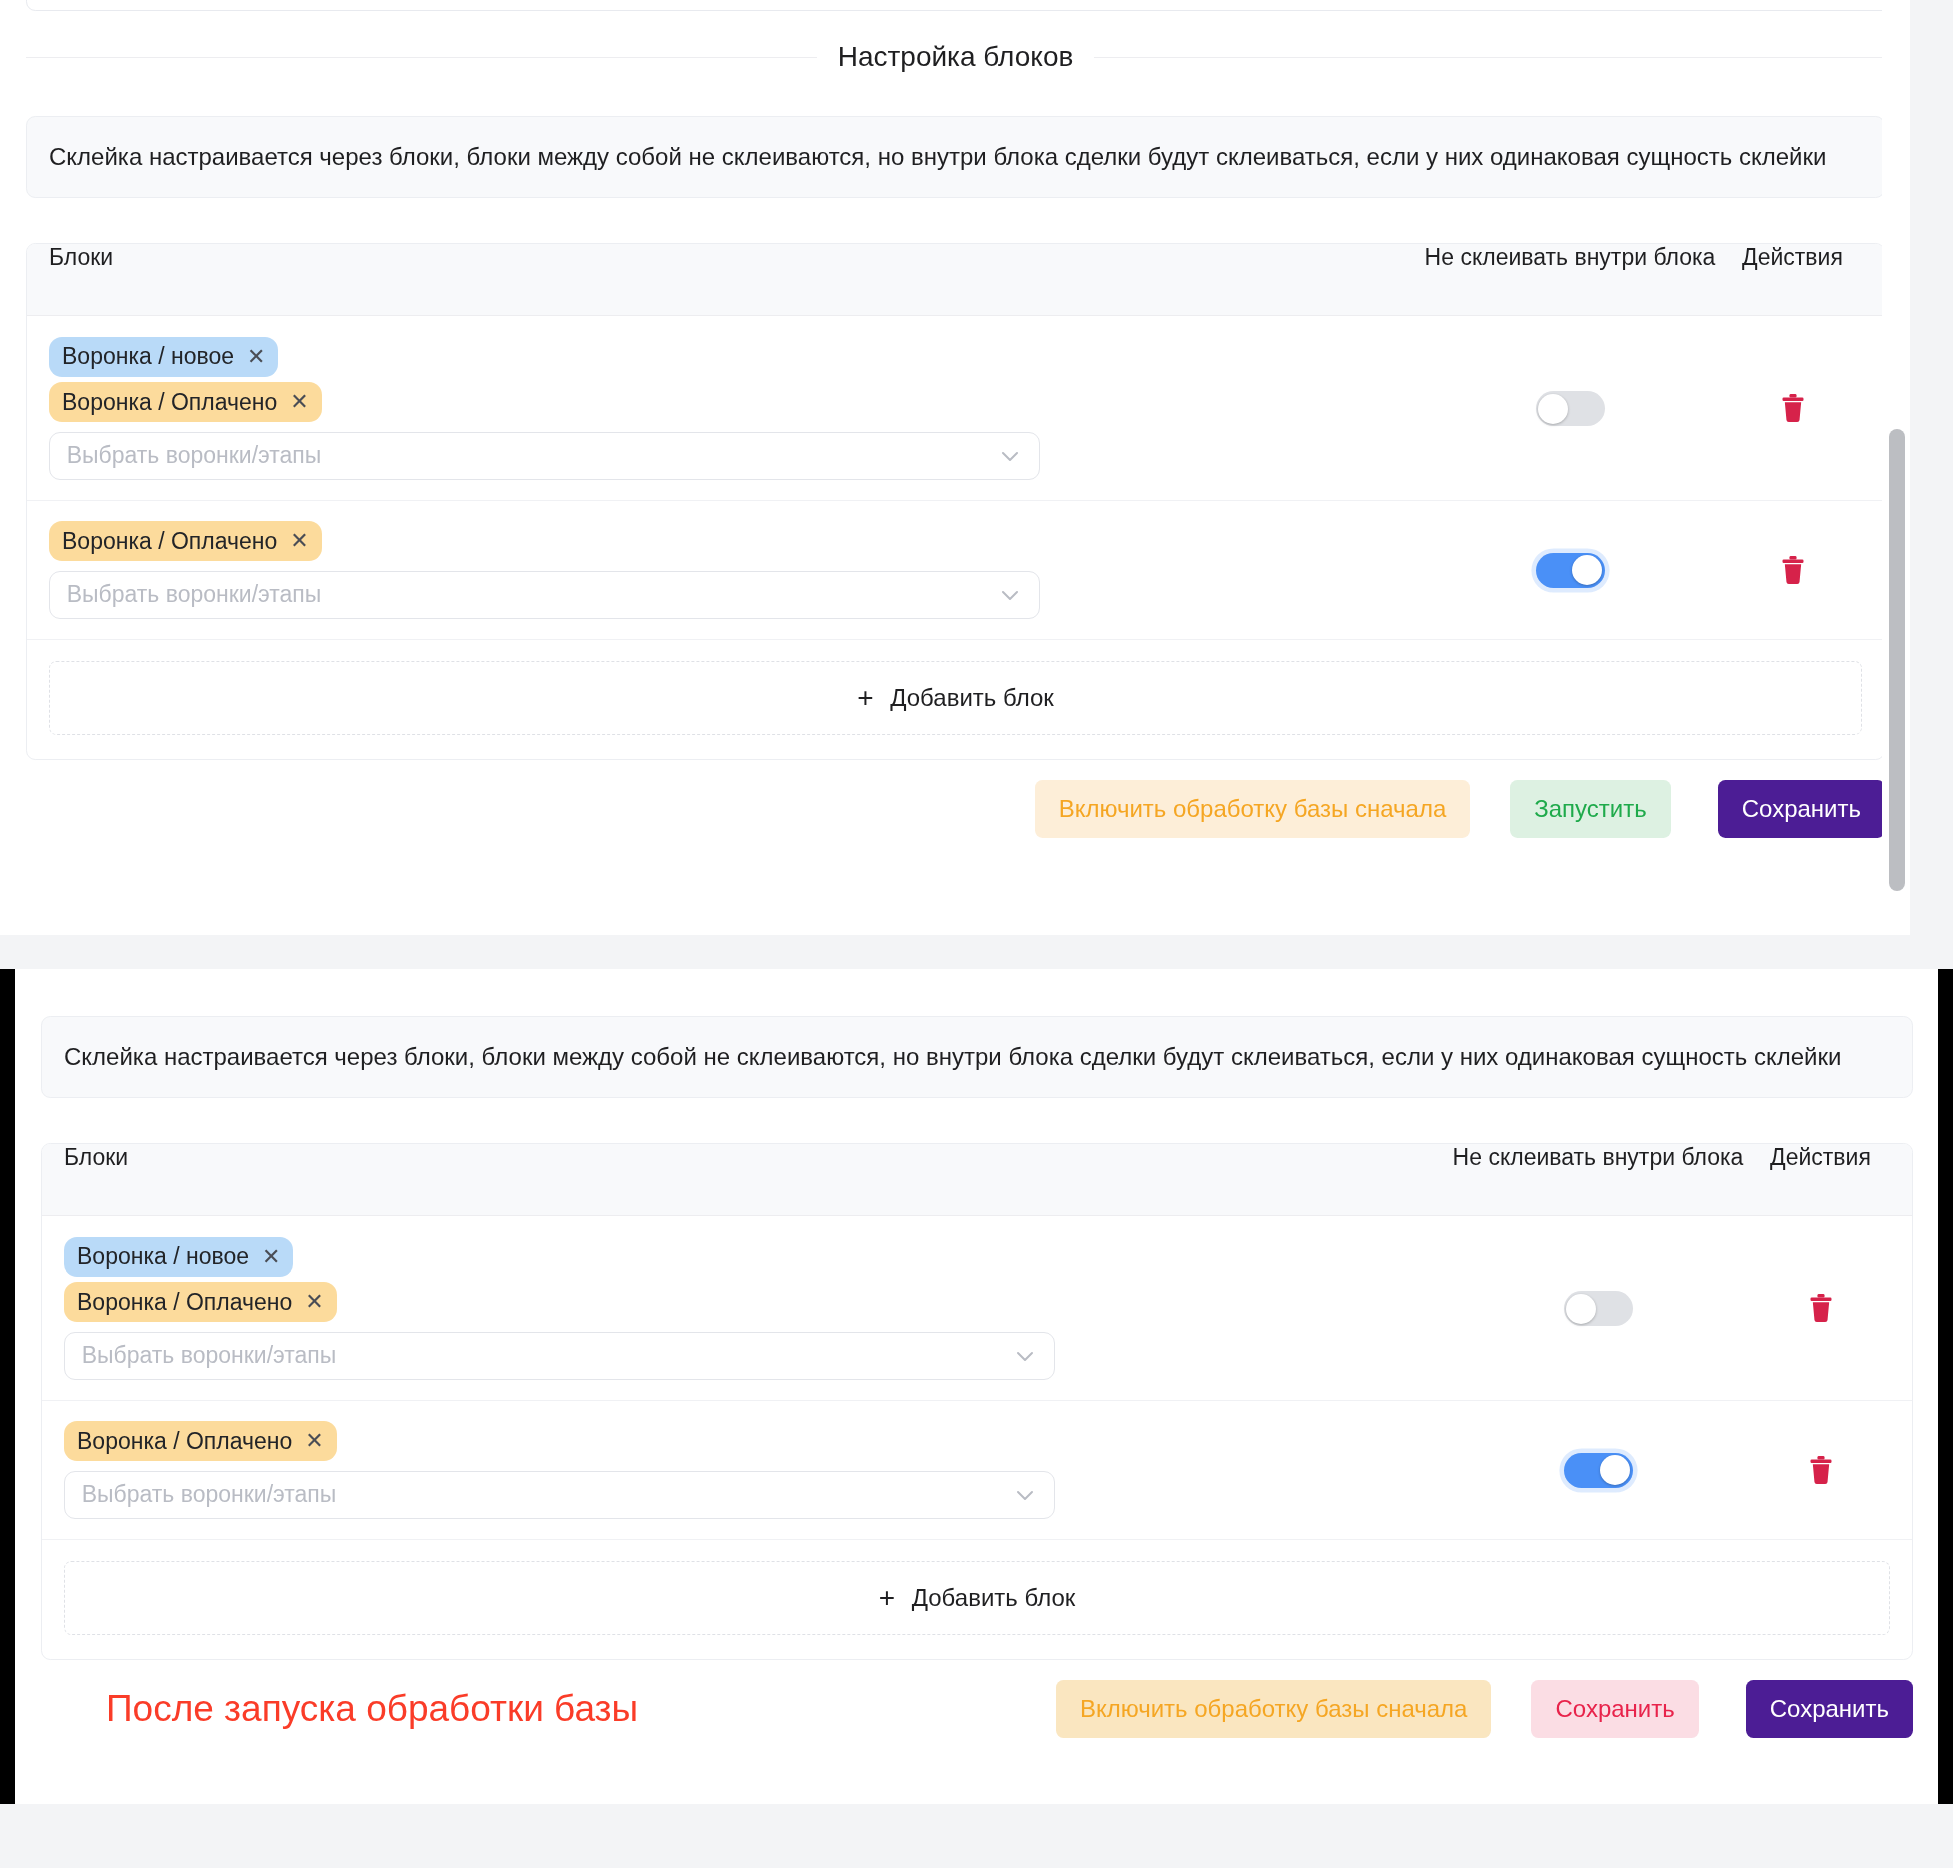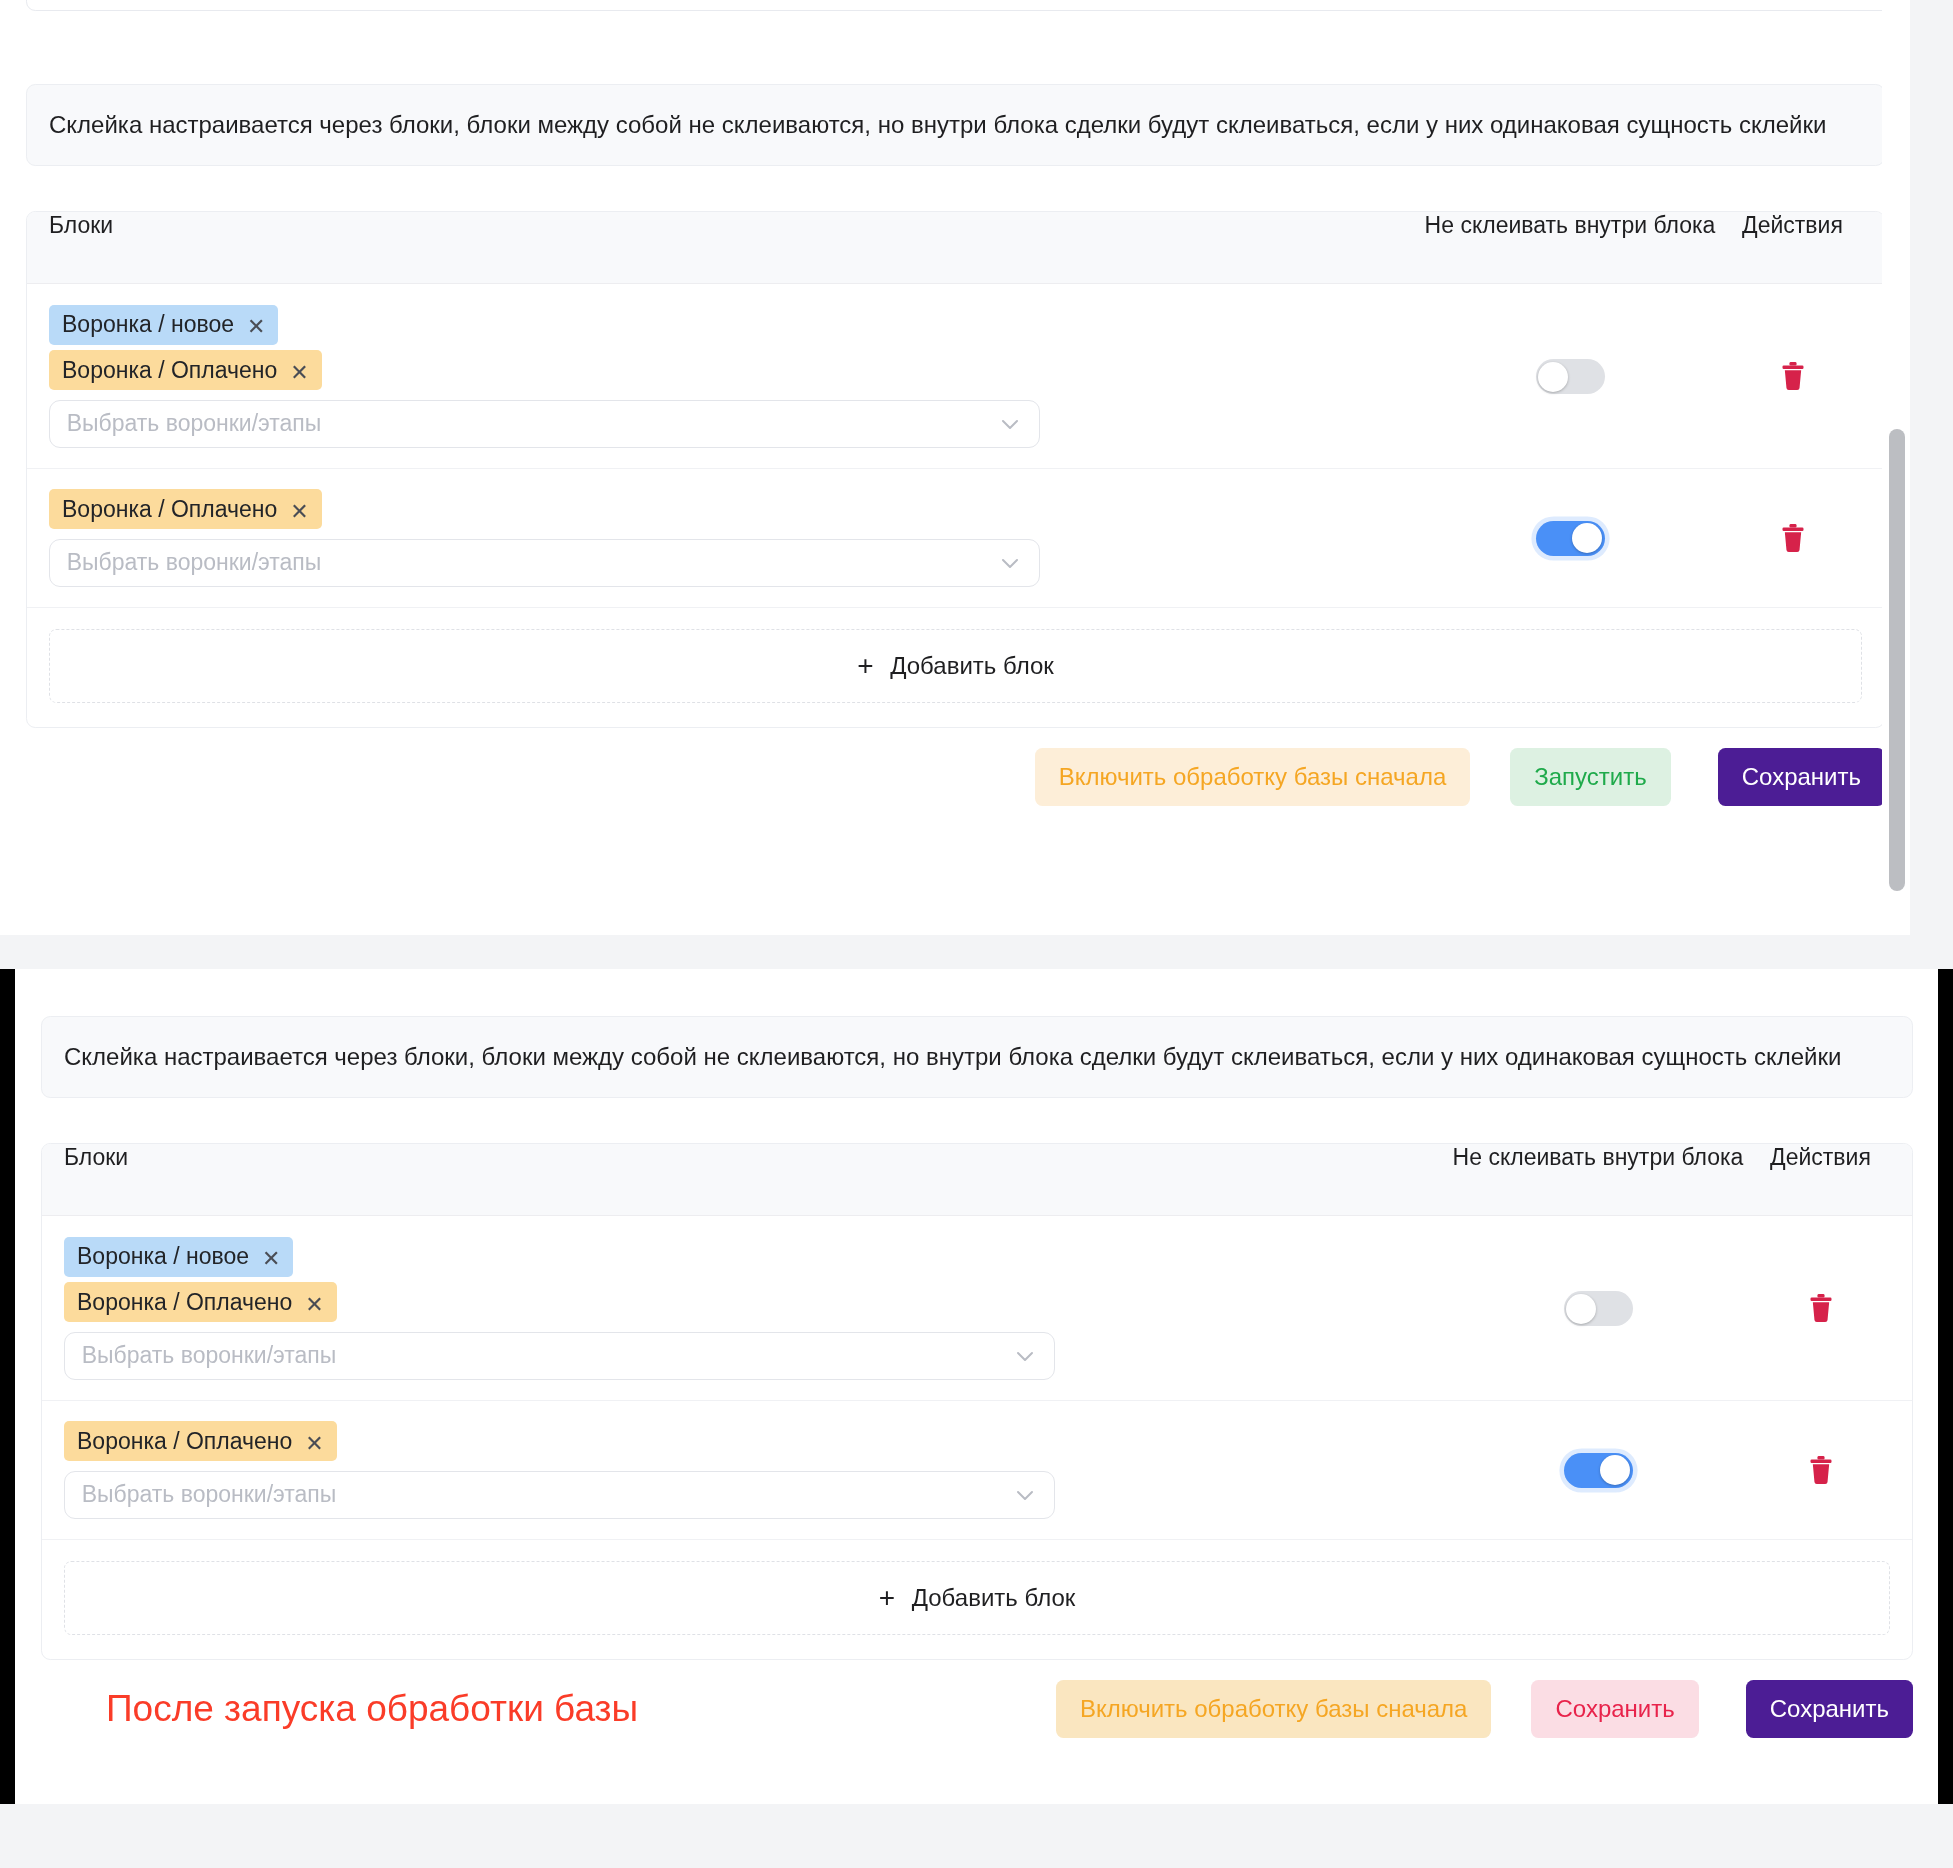--- a/index.html
+++ b/index.html
@@ -82,24 +82,24 @@
     padding:20.4px 22px;
     box-sizing:border-box;
   }
   .br-main    { flex:1 1 auto; min-width:0; }
   .br-toggle  { width:306px; display:flex; justify-content:center; align-items:center; }
   .br-actions { width:139px; display:flex; justify-content:center; align-items:center; }
 
   .chips { display:flex; flex-direction:column; align-items:flex-start; gap:5.6px; }
   .chip {
     display:inline-flex;
-    align-items:flex-end;
+    align-items:center;
     gap:13px;
     padding:6.5px 13px;
-    border-radius:5px;
+    border-radius:13px;
     font-size:23px;
     color:#222428;
     white-space:nowrap;
   }
   .chip.blue   { background:#b9daf8; }
   .chip.orange { background:#fcdb9c; }
   .chip .x {
     font-size:22px;
     line-height:1;
     color:#4a4d55;
@@ -256,20 +256,25 @@
 <div id="root">
 
   <div id="panel-top">
 
     <div class="cut-card"></div>
 
     <div class="top-content">
 
       <div style="height:41px"></div>
 
+      <div class="divider-title">
+        <span class="line"></span>
+        <span>Настройка блоков</span>
+        <span class="line"></span>
+      </div>
 
       <div style="height:28px"></div>
 
       <div class="notice">Склейка настраивается через блоки, блоки между собой не склеиваются, но внутри блока сделки будут склеиваться, если у них одинаковая сущность склейки</div>
 
       <div style="height:30px"></div>
 
       <div class="blocks-card">
 
         <div class="blocks-head">

